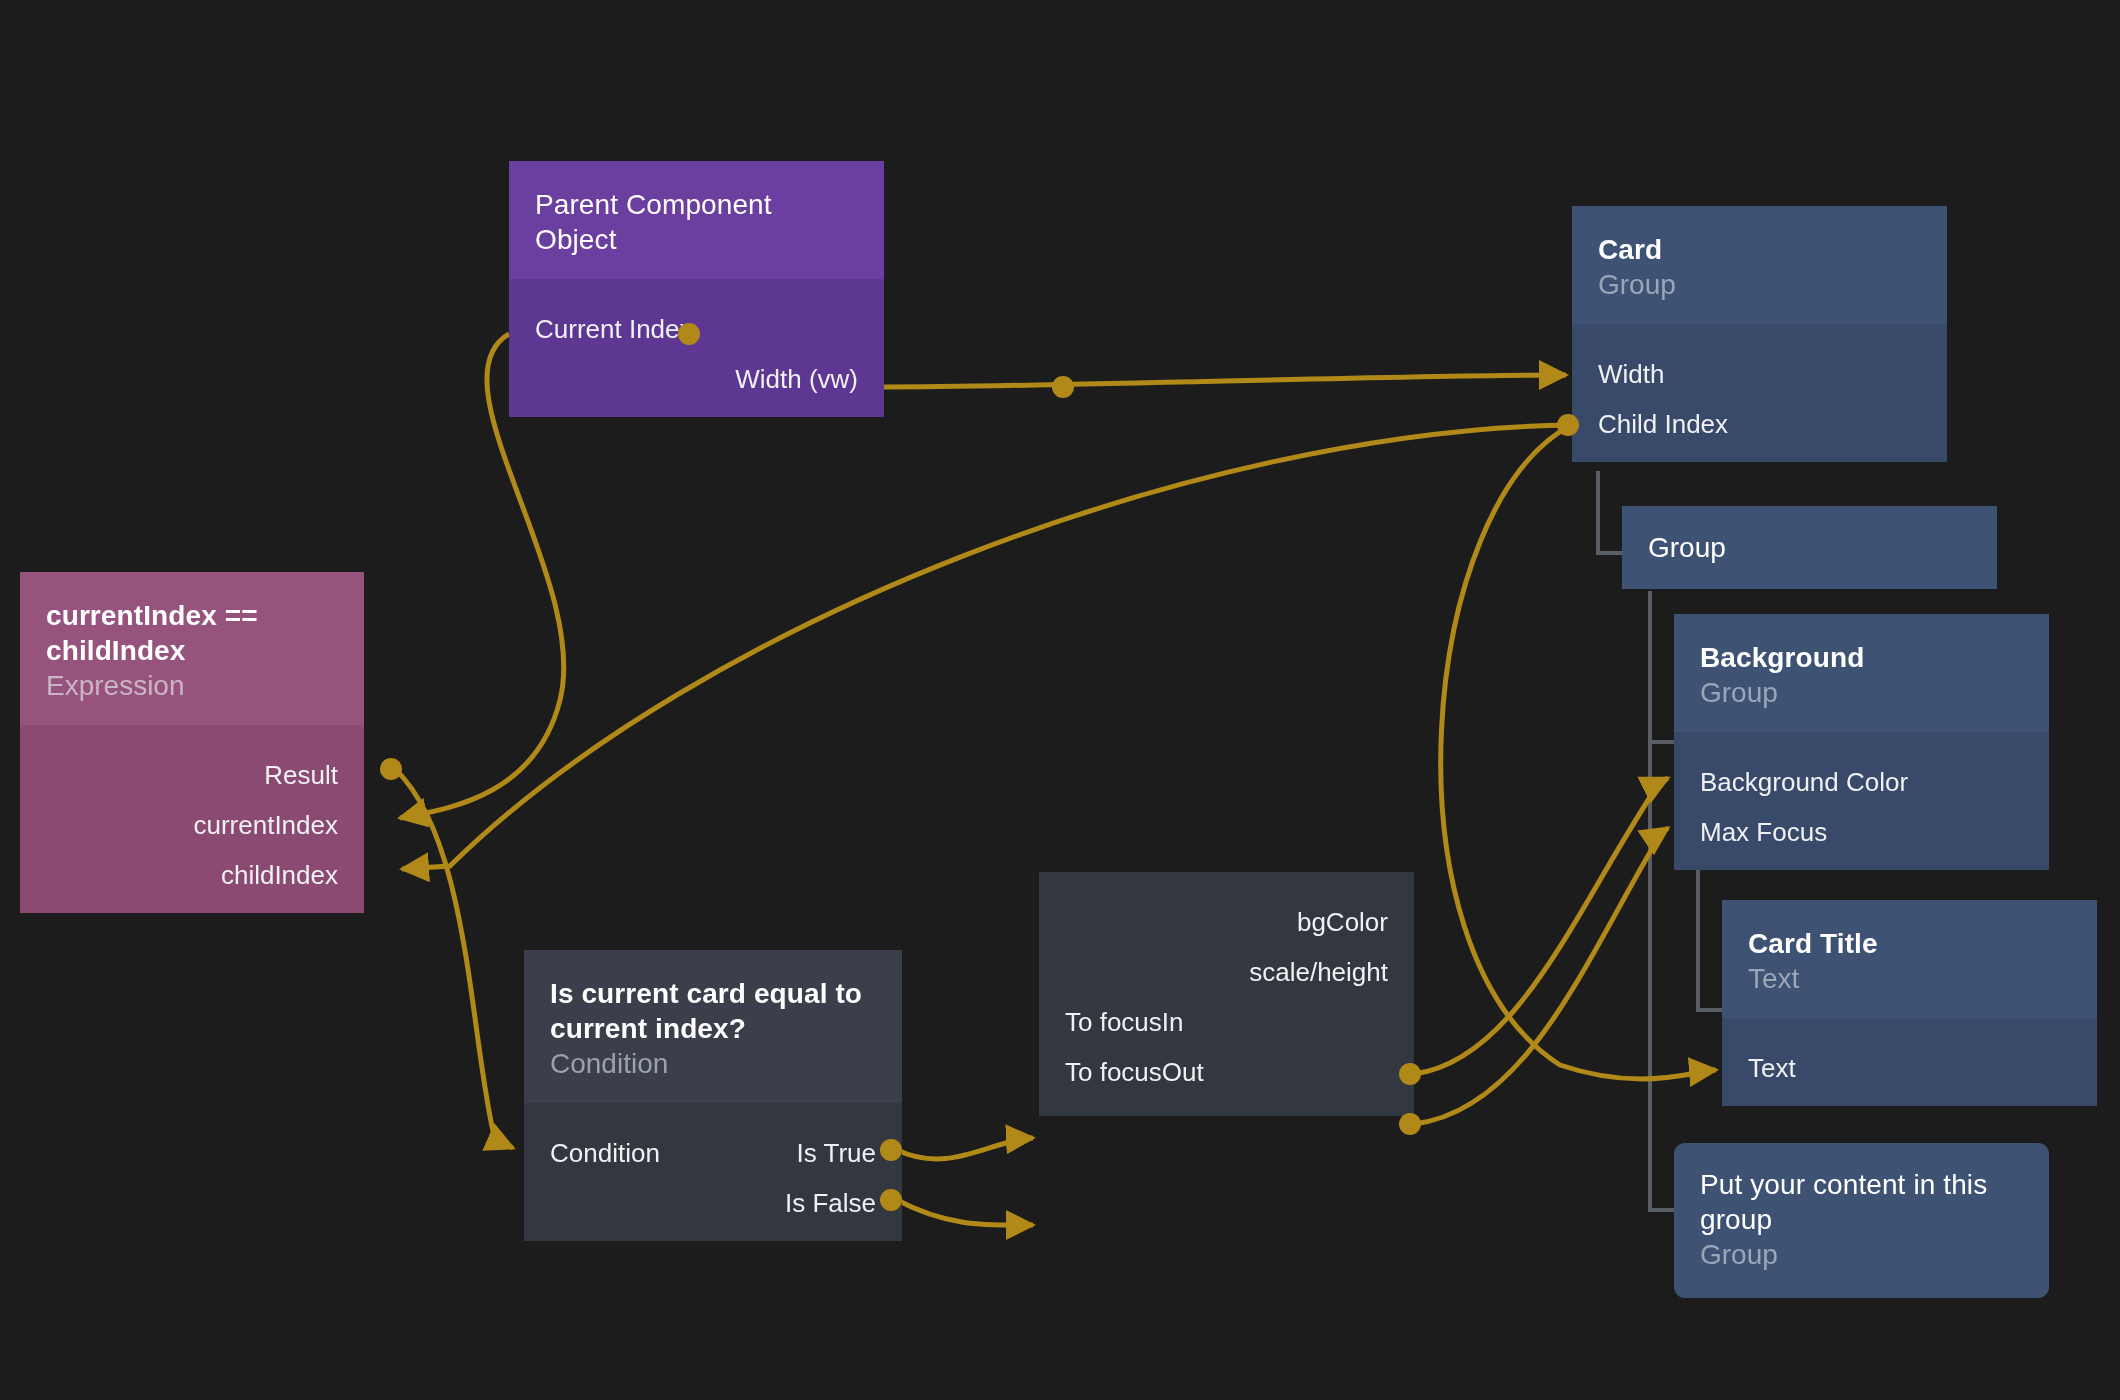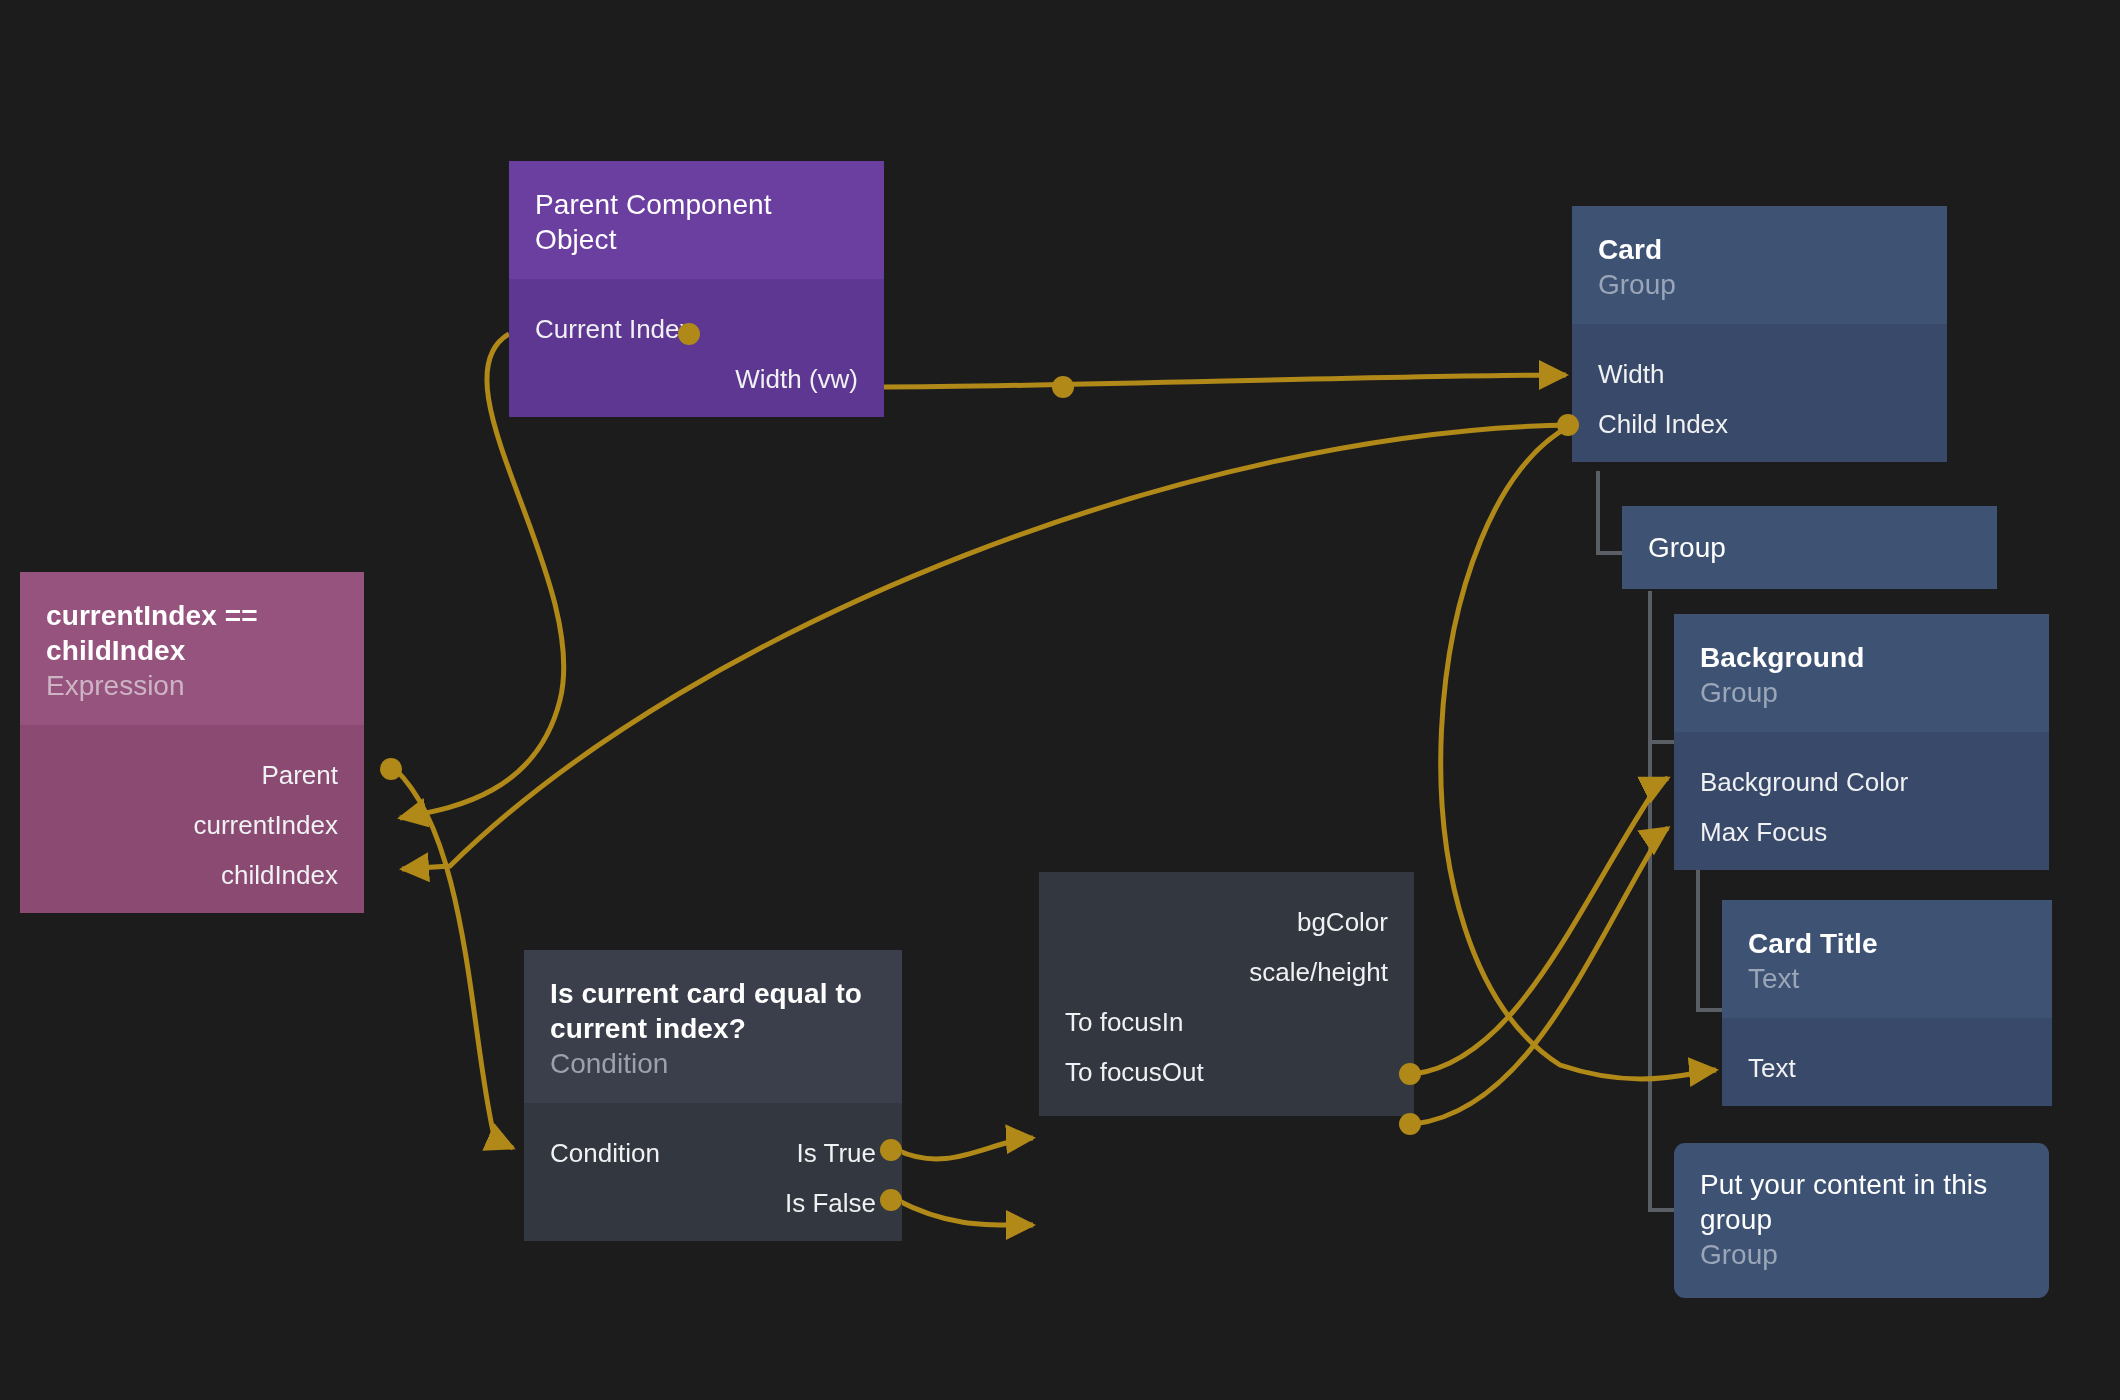--- a/index.html
+++ b/index.html
@@ -107,21 +107,21 @@
     </div>
   </div>
 
   <div class="node n-pink" style="left:20px;top:572px;width:344px;">
     <div class="hdr">
       <div class="ttl">currentIndex == childIndex</div>
       <div class="sub">Expression</div>
     </div>
     <div class="ports">
       <div class="row out">
-        <span>Parent</span>
+        <span>Result</span>
       </div>
       <div class="row out">
         <span>currentIndex</span>
       </div>
       <div class="row out">
         <span>childIndex</span>
       </div>
     </div>
   </div>
 
@@ -187,21 +187,21 @@
     <div class="ports">
       <div class="row in">
         <span>Background Color</span>
       </div>
       <div class="row in">
         <span>Max Focus</span>
       </div>
     </div>
   </div>
 
-  <div class="node n-blue" style="left:1722px;top:900px;width:330px;">
+  <div class="node n-blue" style="left:1722px;top:900px;width:375px;">
     <div class="hdr">
       <div class="ttl">Card Title</div>
       <div class="sub">Text</div>
     </div>
     <div class="ports">
       <div class="row in">
         <span>Text</span>
       </div>
     </div>
   </div>

